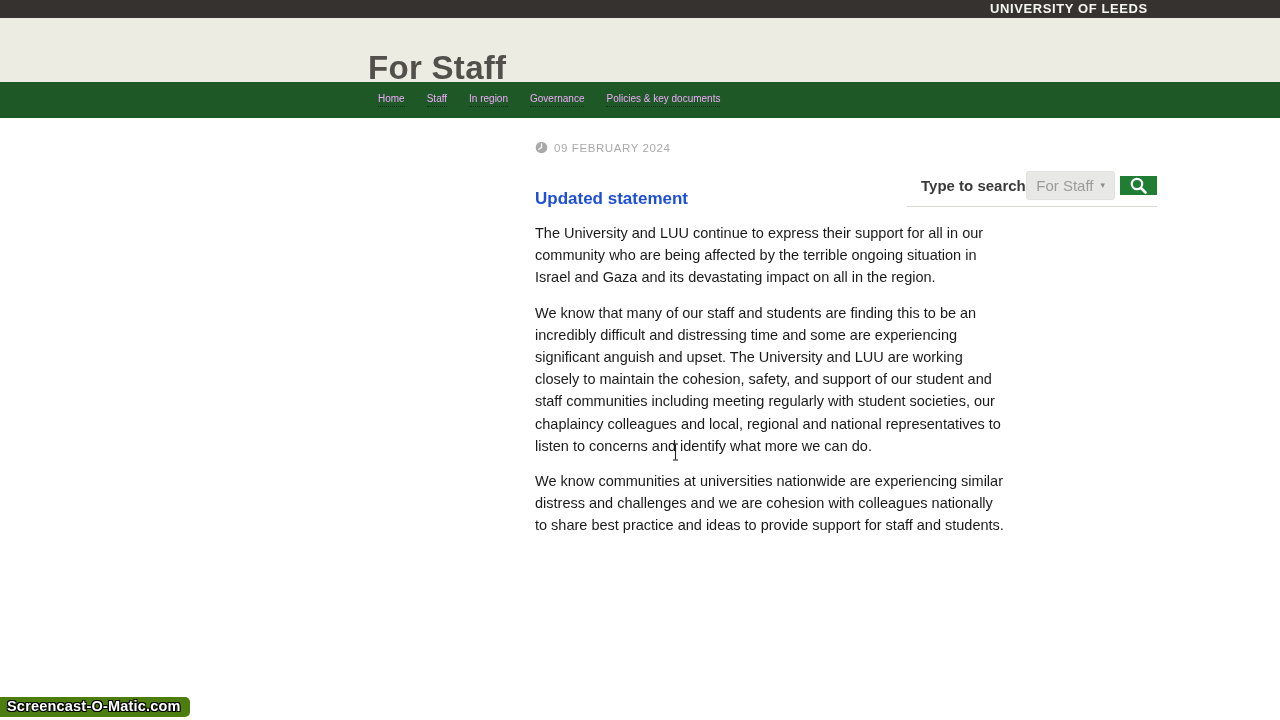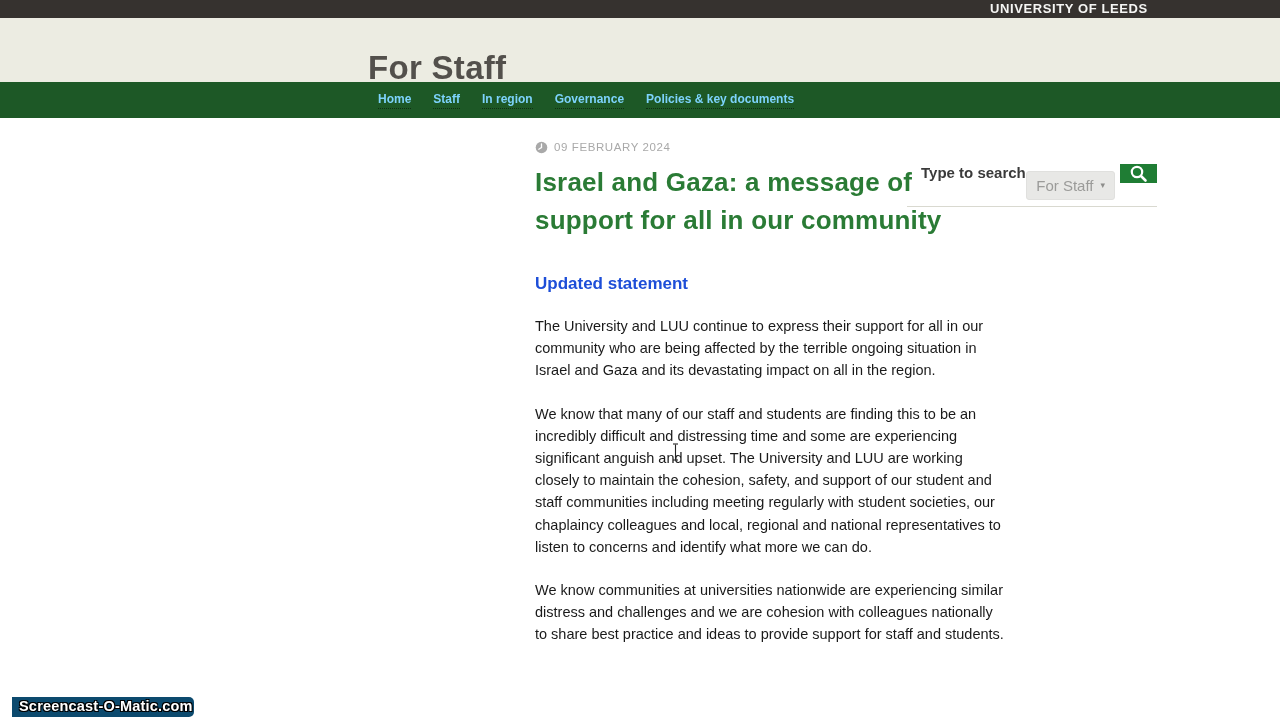--- a/index.html
+++ b/index.html
@@ -40,33 +40,33 @@
     position: absolute; left: 0; top: 82px;
     width: 1280px; height: 36px;
     background: #1d5826;
   }
   .nav-links {
     position: absolute; left: 367px; top: 0;
     height: 36px; display: flex; align-items: center;
   }
   .nav-link {
     padding: 0 11px;
-    color: #7dd3fc; font-size: 12px;
-    cursor: pointer; white-space: nowrap; font-weight: bold;
+    color: #f0abfc; font-size: 10px;
+    cursor: pointer; white-space: nowrap;
   }
   .nav-link span {
     display: inline-block; padding-bottom: 2px;
     border-bottom: 1px dotted rgba(0,0,0,0.45);
   }
 
   
   .search-unit {
     position: absolute; right: 123px; top: 82px;
     height: 43px; width: 250px;
-    display: flex; align-items: flex-start;
+    display: flex; align-items: center;
     background: #ffffff;
     border-bottom: 1px solid #d9d9d0;
   }
   .search-input {
     flex: 1 1 auto; min-width: 0;
     border: none; outline: none;
     padding-left: 14px;
     font-family: "Liberation Sans", sans-serif;
     font-size: 15px; font-weight: 600; color: #333;
     background: transparent;
@@ -92,49 +92,49 @@
     display: flex; align-items: center; justify-content: center;
     cursor: pointer;
   }
 
   
   .article {
     position: absolute; left: 535px; top: 141px;
     width: 472px;
   }
   .date-row {
-    display: flex; align-items: flex-start; gap: 6px;
+    display: flex; align-items: center; gap: 6px;
     color: #a9a9a9; font-size: 11.5px; letter-spacing: 0.6px;
   }
   .article-title {
     margin-top: 9px; width: 432px;
     color: #2a7b35; font-size: 26px; font-weight: bold;
     line-height: 38px; letter-spacing: 0.2px;
   }
   .subheading {
     margin-top: 35px;
     color: #1d4ed8; font-size: 17px; font-weight: bold;
   }
   .body-para {
-    margin-top: 21px;
+    margin-top: 13px;
     color: #1a1a1a; font-size: 14.5px; line-height: 22.2px;
   }
 
   
   .text-cursor {
     position: absolute; left: 671px; top: 443px;
     width: 9px; height: 18px;
   }
 
   
   .watermark {
-    position: absolute; left: 12px; bottom: 3px;
-    background: #0c4a6e;
+    position: absolute; left: 0; bottom: 3px;
+    background: #4d7c0f;
     border-radius: 0 5px 5px 0;
-    padding: 1px 1px 3px 7px;
+    padding: 1px 9px 3px 7px;
     color: #ffffff; font-size: 14.5px; font-weight: bold;
     letter-spacing: 0.2px;
     text-shadow:
       -1px -1px 0 #000, 1px -1px 0 #000,
       -1px  1px 0 #000, 1px  1px 0 #000;
   }
 </style>
 </head>
 <body>
 
@@ -179,21 +179,20 @@
       <span style="display:flex">
         <svg width="13" height="13" viewBox="0 0 13 13">
           <circle cx="6.5" cy="6.5" r="5.8" fill="#a9a9a9"></circle>
           <line x1="6.5" y1="6.5" x2="6.5" y2="3" stroke="#ffffff" stroke-width="1.3" stroke-linecap="round"></line>
           <line x1="6.5" y1="6.5" x2="3.8" y2="8.2" stroke="#ffffff" stroke-width="1.3" stroke-linecap="round"></line>
         </svg>
       </span>
       <span>09 FEBRUARY 2024</span>
     </div>
 
-    <h1 class="article-title">Israel and Gaza: a message of support for all in our community</h1>
 
     <h2 class="subheading">Updated statement</h2>
 
     <p class="body-para">The University and LUU continue to express their support for all in our community who are being affected by the terrible ongoing situation in Israel and Gaza and its devastating impact on all in the region.</p>
     <p class="body-para">We know that many of our staff and students are finding this to be an incredibly difficult and distressing time and some are experiencing significant anguish and upset. The University and LUU are working closely to maintain the cohesion, safety, and support of our student and staff communities including meeting regularly with student societies, our chaplaincy colleagues and local, regional and national representatives to listen to concerns and identify what more we can do.</p>
     <p class="body-para">We know communities at universities nationwide are experiencing similar distress and challenges and we are cohesion with colleagues nationally to share best practice and ideas to provide support for staff and students.</p>
   </div>
 
   <div class="text-cursor">
     <svg width="9" height="18" viewBox="0 0 9 18">

